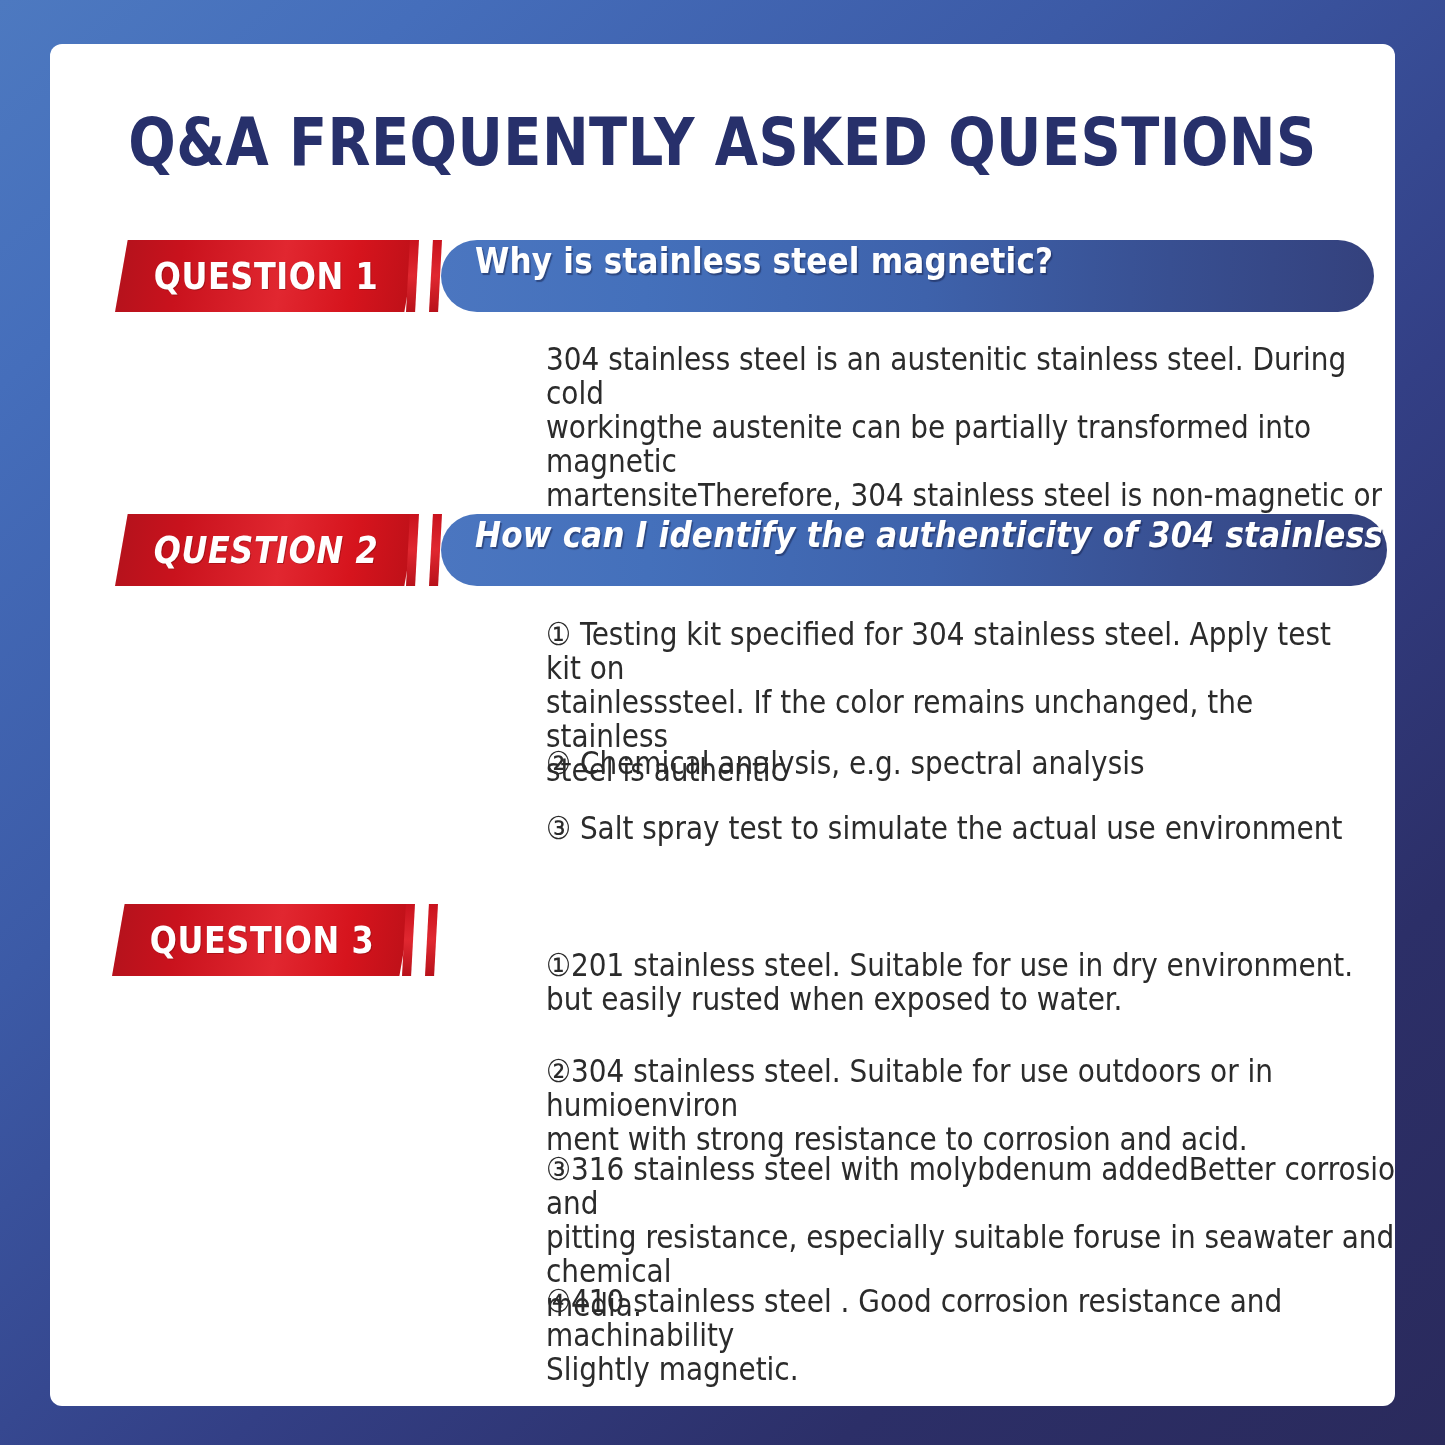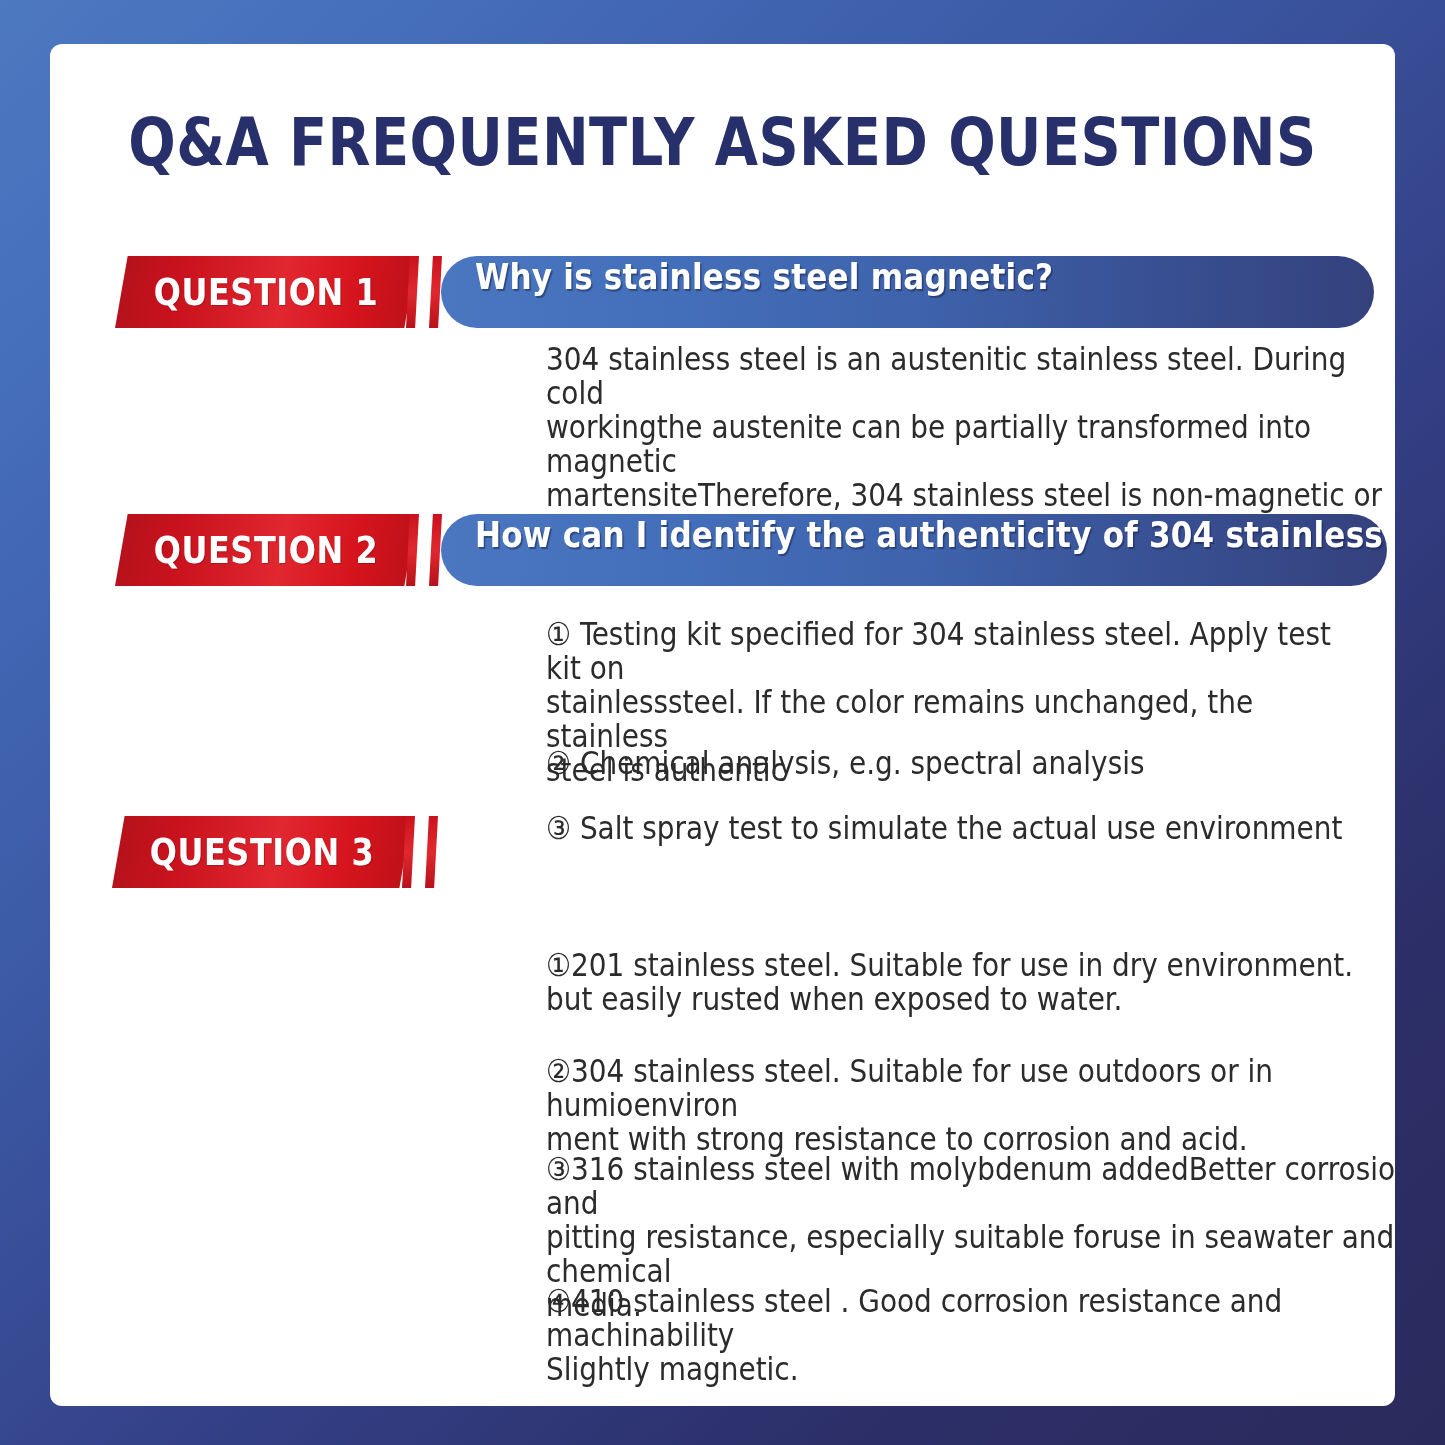--- a/index.html
+++ b/index.html
@@ -141,52 +141,52 @@
   .answer.w900 { width: 905px; }
 </style>
 </head>
 <body>
 
 <div class="page">
   <div class="card">
 
     <div class="title">Q&amp;A FREQUENTLY ASKED QUESTIONS</div>
 
-    <div class="qrow" style="top:196px;margin-top:16px;">
+    <div class="qrow" style="top:196px;">
       <div class="badge" style="left:65px; width:302px;">
         <span class="badge-label">QUESTION 1</span>
       </div>
       <div class="slash" style="left:356px;"></div>
       <div class="slash" style="left:379px;"></div>
       <div class="pill" style="left:391px; width:933px;">
         <span class="pill-label">Why is stainless steel magnetic?</span>
       </div>
     </div>
     <div class="answer w880" style="top:298px;">304 stainless steel is an austenitic stainless steel. During cold
 workingthe austenite can be partially transformed into magnetic
 martensiteTherefore, 304 stainless steel is non-magnetic or slightly
 magneticYou can Google it for more details.</div>
 
-    <div class="qrow" style="top:470px;">
+    <div class="qrow" style="top:470px;font-style:italic;">
       <div class="badge" style="left:65px; width:302px;">
         <span class="badge-label">QUESTION 2</span>
       </div>
       <div class="slash" style="left:356px;"></div>
       <div class="slash" style="left:379px;"></div>
       <div class="pill" style="left:391px; width:946px;">
         <span class="pill-label">How can I identify the authenticity of 304 stainless steel?</span>
       </div>
     </div>
     <div class="answer w810" style="top:573px;">① Testing kit specified for 304 stainless steel. Apply test kit on
 stainlesssteel. If the color remains unchanged, the stainless
 steel is authentic</div>
     <div class="answer w810" style="top:702px;">② Chemical analysis, e.g. spectral analysis</div>
     <div class="answer w810" style="top:767px;">③ Salt spray test to simulate the actual use environment</div>
 
-    <div class="qrow" style="top:772px;text-decoration:underline;">
+    <div class="qrow" style="top:860px;text-decoration:underline;">
       <div class="badge" style="left:62px; width:300px;">
         <span class="badge-label">QUESTION 3</span>
       </div>
       <div class="slash" style="left:352px;"></div>
       <div class="slash" style="left:375px;"></div>
     </div>
     <div class="answer w880" style="top:904px;">①201 stainless steel. Suitable for use in dry environment.
 but easily rusted when exposed to water.</div>
     <div class="answer w900" style="top:1010px;">②304 stainless steel. Suitable for use outdoors or in humioenviron
 ment  with strong resistance to corrosion and acid.</div>

